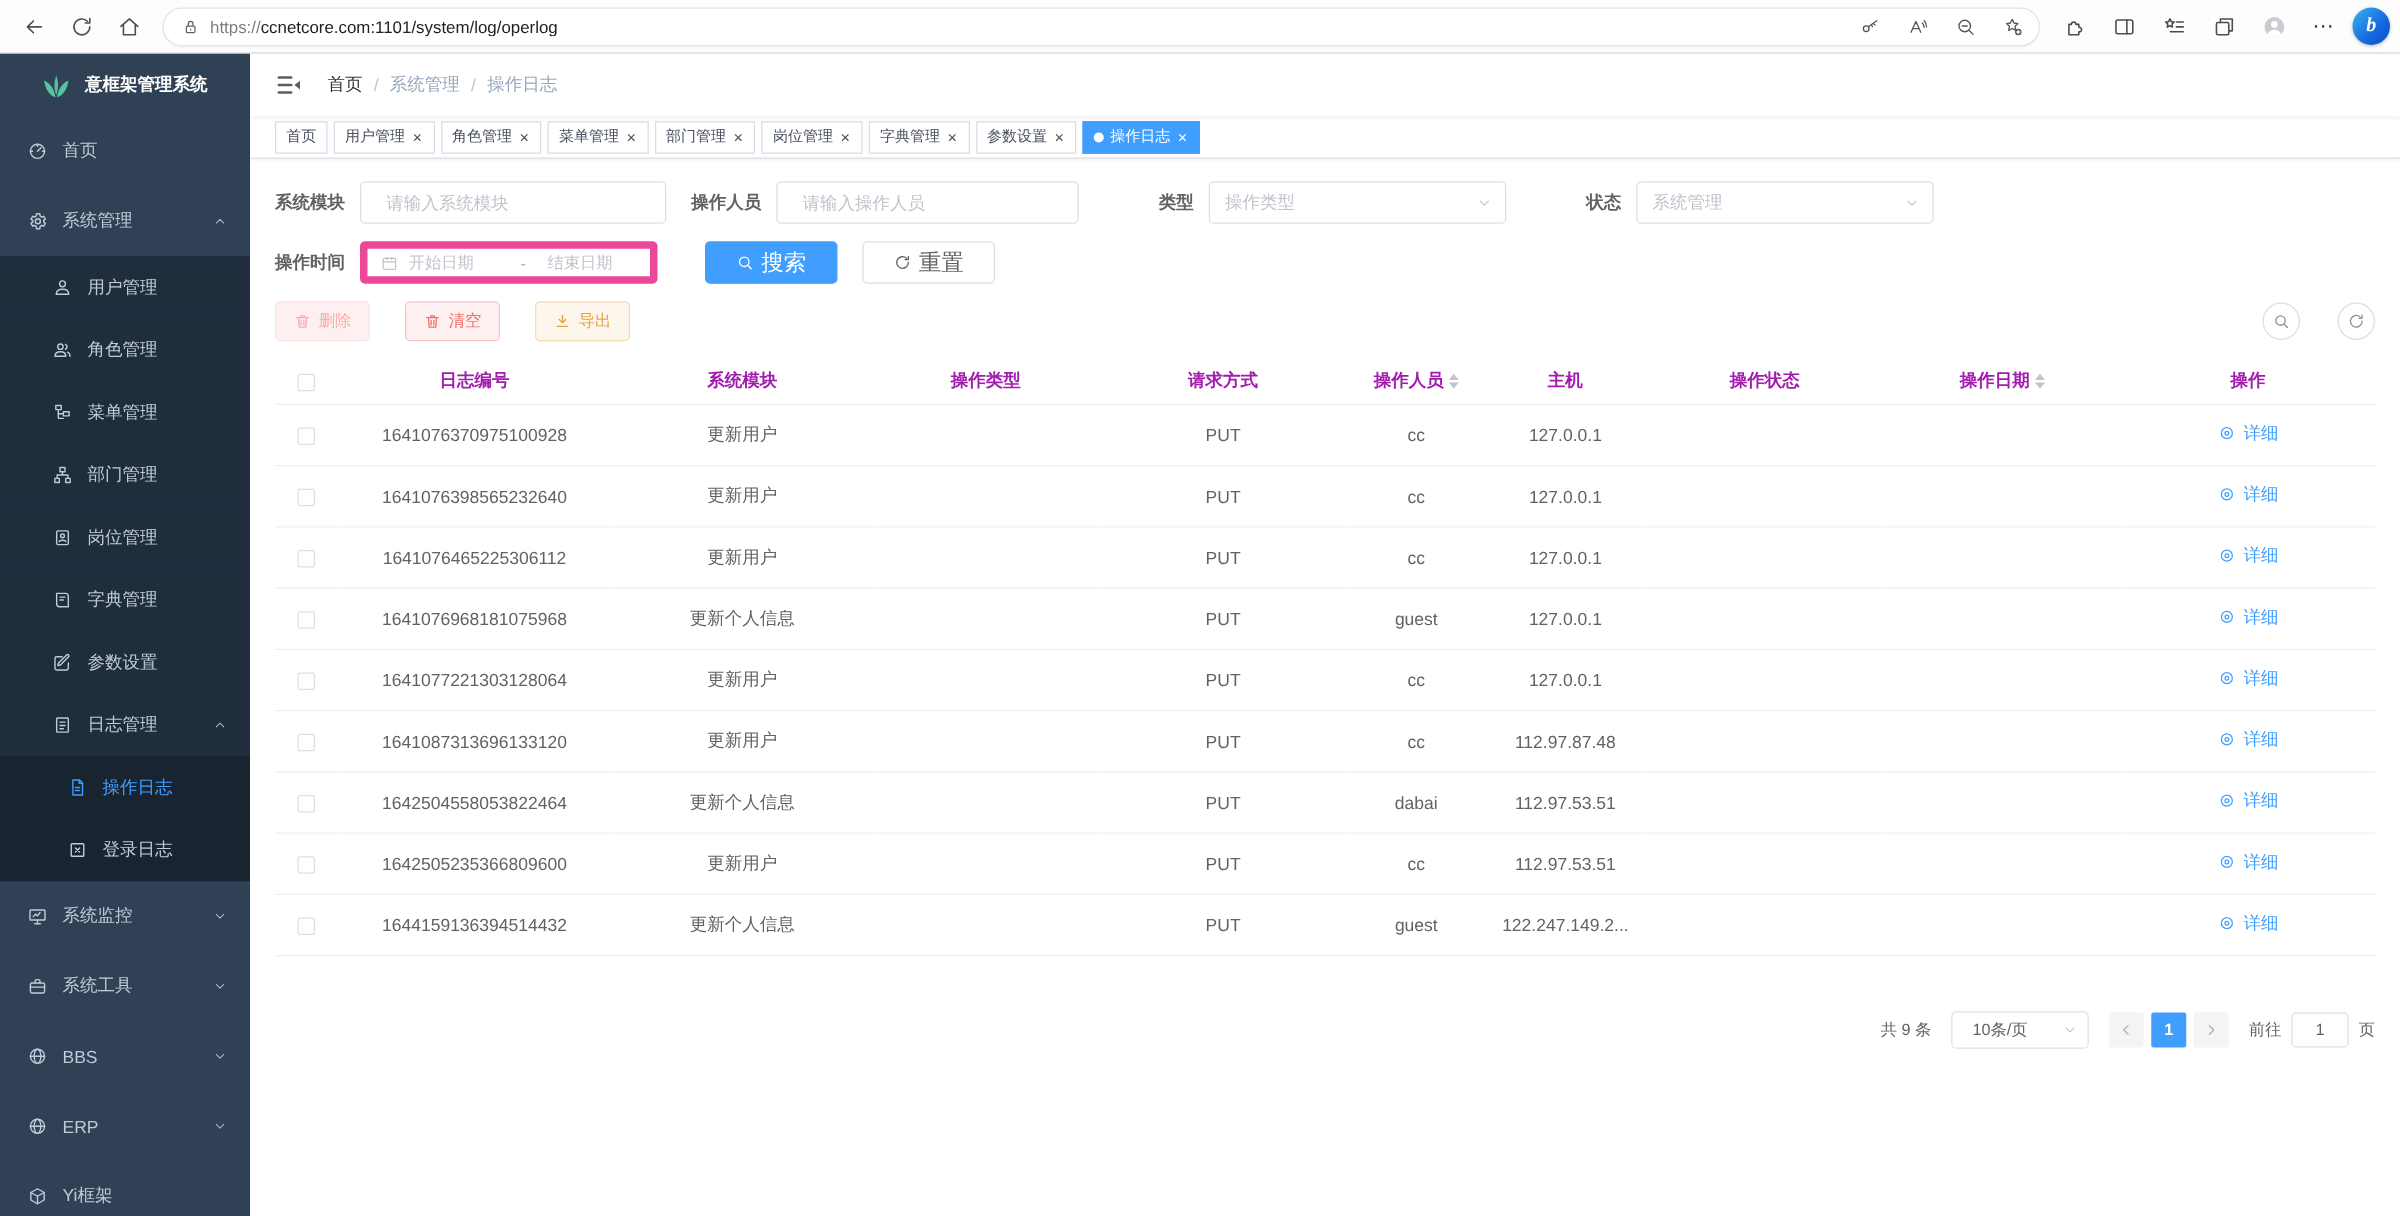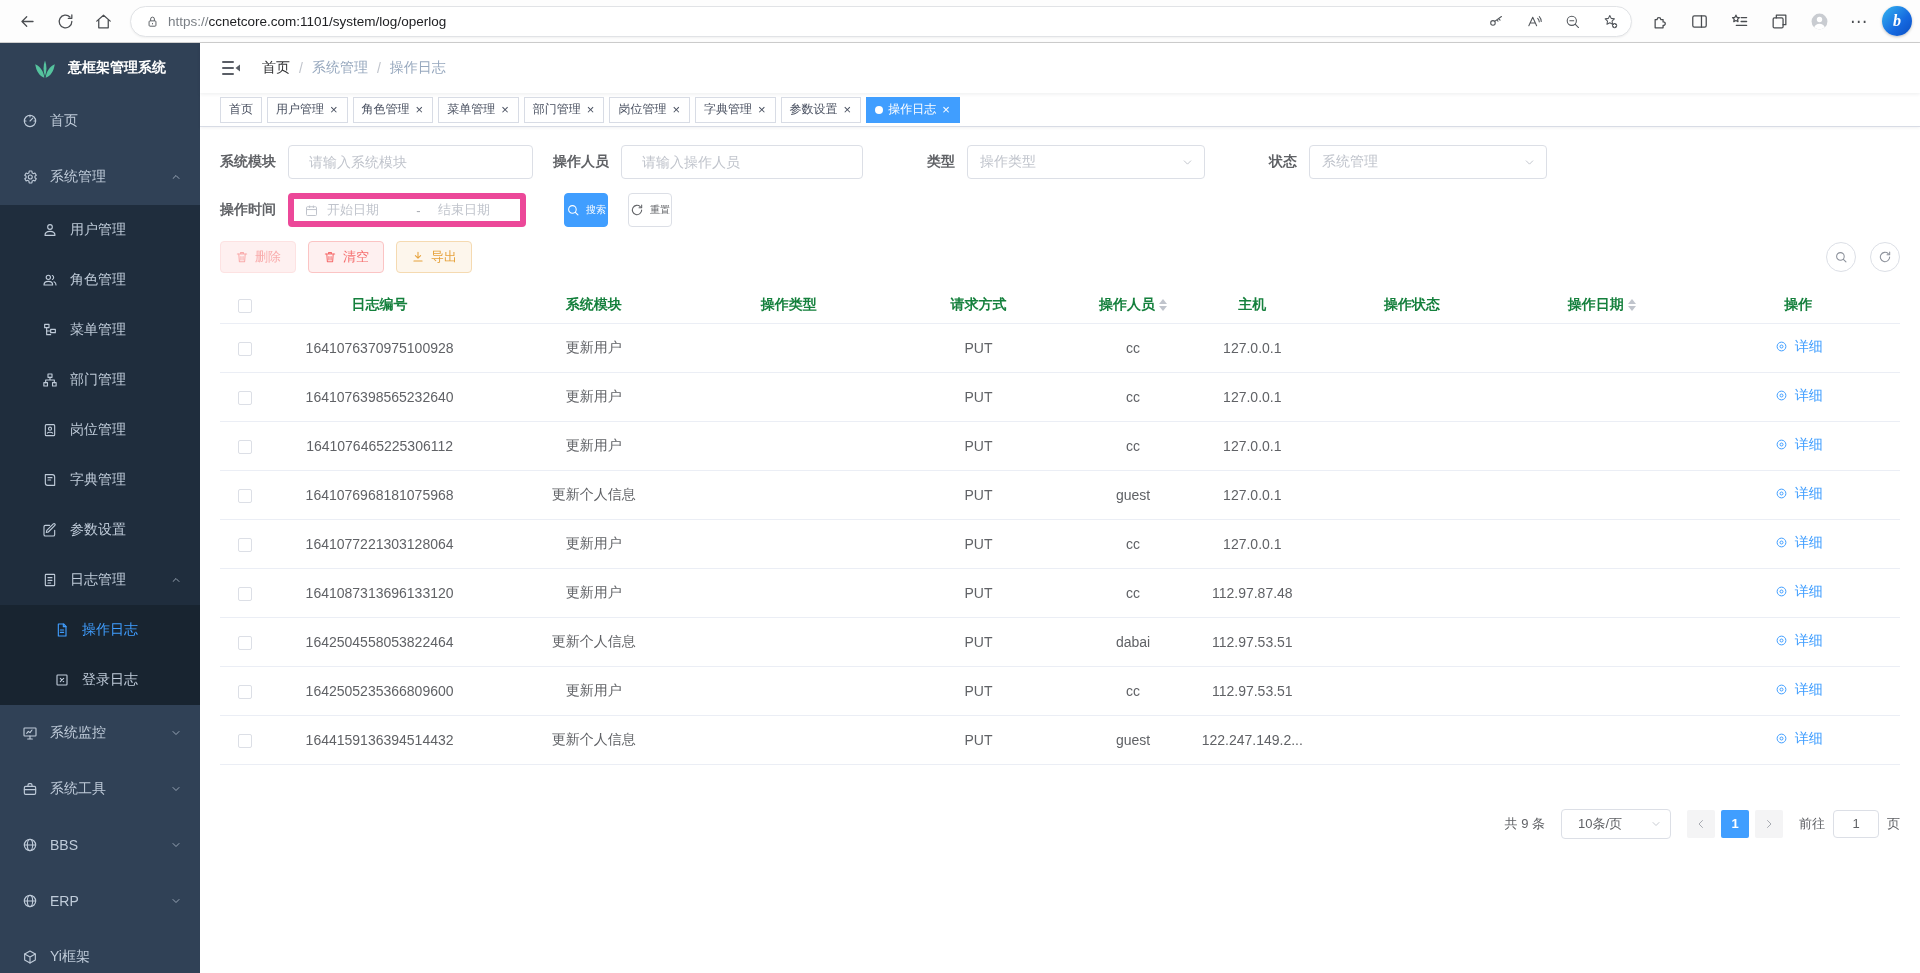--- a/index.html
+++ b/index.html
@@ -95,42 +95,42 @@
   .sel { width:238px; height:34px; border:1px solid #dcdfe6; border-radius:4px; padding:0 10px 0 12px;
     display:flex; align-items:center; font-size:14px; color:#c0c4cc; cursor:pointer; background:#fff; }
   .sel .chev { margin-left:auto; width:13px; height:13px; stroke:#c0c4cc; fill:none;
     stroke-width:1.8; stroke-linecap:round; stroke-linejoin:round; } .gap64{margin-right:64px;} .gap38{margin-right:38px;} .gap20{margin-right:20px;}
   .daterange { width:238px; height:34px; border:6px solid #ec4899; border-radius:4px;
     display:flex; align-items:center; padding:0 10px; gap:8px; font-size:13px; color:#c0c4cc;
     cursor:pointer; background:#fff; }
   .daterange svg { width:15px; height:15px; stroke:#c0c4cc; fill:none; stroke-width:1.6; }
   .daterange .sep { color:#a8abb2; flex:1; text-align:center; }
   .daterange .ph { width:72px; }
-  .btn { height:34px; border-radius:4px; font-size:10px; display:inline-flex; align-items:center;
-    gap:6px; padding:0 1px; cursor:pointer; border:1px solid transparent; font-family:inherit;
+  .btn { height:34px; border-radius:4px; font-size:18px; display:inline-flex; align-items:center;
+    gap:6px; padding:0 24px; cursor:pointer; border:1px solid transparent; font-family:inherit;
     background:#fff; }
   .btn svg { width:14px; height:14px; stroke:currentColor; fill:none; stroke-width:1.8;
     stroke-linecap:round; stroke-linejoin:round; }
   .btn-primary { background:#409eff; border-color:#409eff; color:#fff; }
   .btn-plain { border-color:#dcdfe6; color:#606266; }
-  .toolbar { display:flex; align-items:center; margin-top:12px; }
+  .toolbar { display:flex; align-items:center; margin-top:12px;gap:16px; }
   .btn-sm { height:32px; font-size:13px; padding:0 14px; margin-right:12px; }
   .btn-del { background:#fef0f0; border-color:#fde2e2; color:#f9abab; cursor:not-allowed; }
   .btn-clear { background:#fef0f0; border-color:#fbc4c4; color:#f56c6c; }
   .btn-export { background:#fdf6ec; border-color:#f5dab1; color:#e6a23c; }
   .circ { width:30px; height:30px; border-radius:50%; border:1px solid #dcdfe6; background:#fff;
     color:#8b909a; display:flex; align-items:center; justify-content:center; cursor:pointer; }
   .circ svg { width:14px; height:14px; stroke:currentColor; fill:none; stroke-width:1.8;
     stroke-linecap:round; stroke-linejoin:round; }
   .circ + .circ { margin-left:14px; }
   .ml-auto { margin-left:auto; }
 
   
   table { width:100%; border-collapse:collapse; table-layout:fixed; margin-top:14px; }
-  th { height:36px; font-size:14px; font-weight:600; color:#15803d; text-align:center;
+  th { height:36px; font-size:14px; font-weight:600; color:#a21caf; text-align:center;
     border-bottom:1px solid #ebeef5; padding:0 4px; }
   td { height:49px; font-size:14px; color:#606266; text-align:center;
     border-bottom:1px solid #ebeef5; padding:0 4px; white-space:nowrap; overflow:hidden; }
   .cb { display:inline-block; width:14px; height:14px; border:1px solid #dcdfe6; border-radius:2px;
     background:#fff; vertical-align:middle; cursor:pointer; }
   .th-in { display:inline-flex; align-items:center; gap:4px; }
   .sorter { display:inline-flex; flex-direction:column; gap:2px; }
   .sorter i { display:block; width:0; height:0; border-left:4px solid transparent;
     border-right:4px solid transparent; }
   .sorter .up { border-bottom:5px solid #c0c4cc; }

